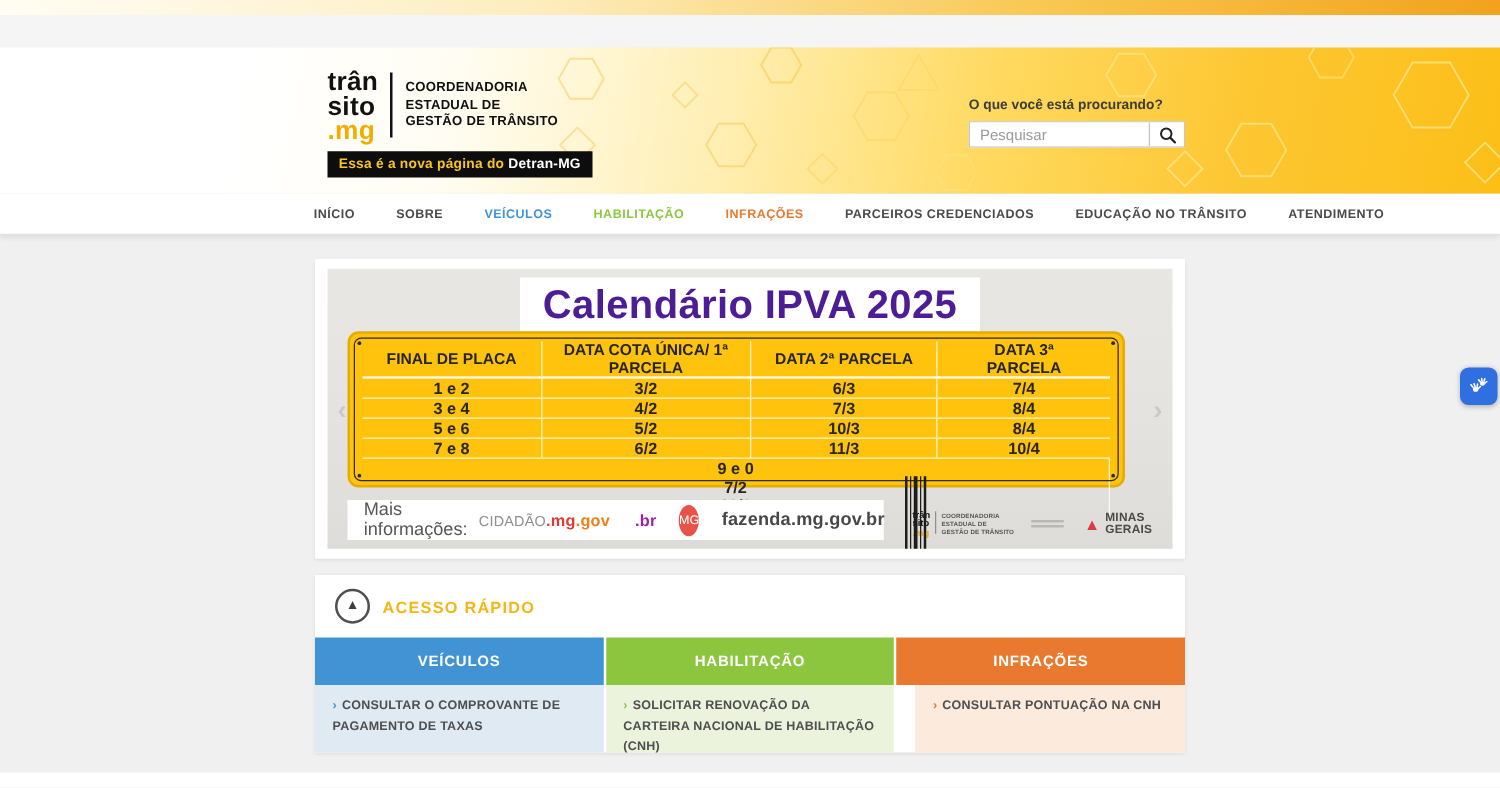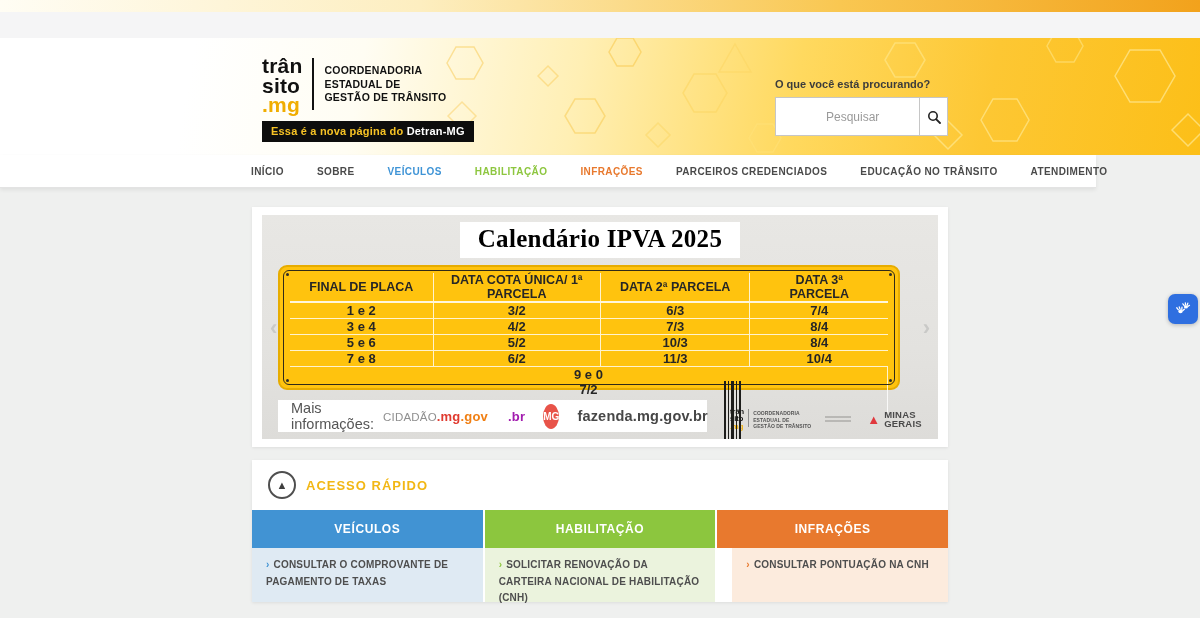--- a/index.html
+++ b/index.html
@@ -20,46 +20,46 @@
   .logo-words { font-weight:bold; font-size:21px; line-height:0.93; color:#111; letter-spacing:0.2px; }
   .logo-mg { color:#f0ad00; }
   .logo-divider { width:2px; height:52px; background:#111; margin:2px 10px 0 10px; }
   .logo-org { font-weight:bold; font-size:10.5px; line-height:1.3; color:#111; padding-top:8px; letter-spacing:0.2px; }
   .logo-badge { position:absolute; left:262px; top:83px; background:#0d0d0d; color:#f7c325;
     font-size:11px; font-weight:bold; padding:4px 9px 5px 9px; letter-spacing:0.2px; }
   .logo-badge .badge-rest { color:#ffffff; }
 
   .search-block { position:absolute; left:775px; top:40px; width:175px; }
   .search-label { font-size:11px; font-weight:bold; color:#3c3c3c; margin-bottom:7px; }
-  .search-row { display:flex; width:173px; height:39px; background:#fff; border:1px solid #c6c6c6;padding-left:42px; }
+  .search-row { display:flex; width:173px; height:21px; background:#fff; border:1px solid #c6c6c6; }
   .search-input { flex:1; border:none; outline:none; padding:0 8px; font-size:12px; color:#444;
     font-family:"Liberation Sans",sans-serif; min-width:0; background:#fff; }
   .search-input::placeholder { color:#9a9a9a; }
   .search-btn { width:28px; border:none; border-left:1px solid #c6c6c6; background:#fff;
     display:flex; align-items:center; justify-content:center; cursor:pointer; }
 
   
-  .navbar { position:absolute; left:0; top:155px; width:1096px; height:33px; background:#ffffff;
+  .navbar { position:absolute; left:0; top:155px; width:1200px; height:33px; background:#ffffff;
     border-bottom:1px solid #e3e3e3; box-shadow:0 2px 4px rgba(0,0,0,0.07); z-index:3;
     display:flex; align-items:center; gap:33px; padding-left:251px; }
   .nav-item { font-size:10px; font-weight:bold; letter-spacing:0.4px; color:#4a4a4a; white-space:nowrap; cursor:pointer; }
   .nav-blue { color:#3f94d6; } .nav-green { color:#8dc63f; } .nav-orange { color:#e8792e; }
 
   
   .carousel-card { position:absolute; left:252px; top:207px; width:696px; height:240px; background:#ffffff;
     box-shadow:0 1px 3px rgba(0,0,0,0.08); }
   .banner { position:absolute; left:10px; top:8px; width:676px; height:224px;
     background:linear-gradient(180deg,#e8e7e4 0%,#e3e2df 60%,#dddcd9 100%); overflow:hidden; }
   .carousel-arrow { position:absolute; top:102px; font-size:22px; font-weight:bold; color:#c9c9c7;
     cursor:pointer; z-index:5; line-height:1; }
   .arrow-prev { left:8px; } .arrow-next { right:8px; }
 
   .banner-title-wrap { position:absolute; top:7px; left:0; width:676px; text-align:center; }
   .banner-title { display:inline-block; background:#ffffff; padding:3px 18px 5px 18px;
-    font-size:25px; font-weight:bold; color:#000000; letter-spacing:0.3px;font-family:Liberation Serif, serif; }
+    font-size:32px; font-weight:bold; color:#4c1d95; letter-spacing:0.3px; }
 
   .ipva-table { position:absolute; left:16px; top:50px; width:622px; height:125px;
     background:#ffc30e; border:2px solid #e7ac00; border-radius:9px; }
   .ipva-outline { position:absolute; inset:3px; border:1.5px solid rgba(25,25,25,0.9); border-radius:6px; pointer-events:none; }
   .screw { position:absolute; width:3px; height:3px; border-radius:50%; background:#2a2a2a; }
   .screw.tl{left:6px;top:6px;} .screw.tr{right:6px;top:6px;} .screw.bl{left:6px;bottom:6px;} .screw.br{right:6px;bottom:6px;}
   .ipva-grid { position:absolute; left:10px; right:10px; top:6px; bottom:6px; display:flex; flex-direction:column; }
   .ipva-head { display:flex; height:33px; border-bottom:2px solid rgba(255,255,255,0.85); }
   .ipva-row { display:flex; flex:1; border-bottom:1px solid rgba(255,255,255,0.8); }
   .ipva-row:last-child { border-bottom:none;flex-direction:column; }
@@ -75,21 +75,21 @@
   .bar.w1{width:1px;} .bar.w2{width:2px;} .bar.w3{width:3px;}
 
   .banner-footer { position:absolute; left:16px; top:185px; width:429px; height:32px; background:#ffffff;
     display:flex; align-items:center; padding-left:13px; gap:9px; z-index:2; }
   .more-info { font-size:14.5px; color:#555555; }
   .cidadao { font-size:13px; font-weight:bold; letter-spacing:0.2px; white-space:nowrap; }
   .cid-prefix { color:#8f8f8f; font-weight:normal; font-size:11.5px; }
   .cid-mg { color:#e03a2f; } .cid-gov { color:#f07f13; } .cid-br { color:#a21caf;margin-left:20px; }
   .v-div { width:1px; height:22px; background:#d8d8d8; }
   .mg-circle { width:25px; height:25px; border-radius:50%; background:#e85349; color:#fff;
-    display:flex; align-items:center; justify-content:center; font-size:10px; font-weight:bold; }
+    display:flex; align-items:center; justify-content:center; font-size:10px; font-weight:normal; }
   .fazenda { font-size:14.5px; font-weight:bold; color:#474747; letter-spacing:0.2px; }
 
   .banner-logos { position:absolute; left:468px; top:189px; width:200px; height:30px;
     display:flex; align-items:center; gap:10px; }
   .mini-logo { display:flex; align-items:flex-start; }
   .mini-words { font-weight:bold; font-size:7.5px; line-height:0.95; color:#111; }
   .mini-mg { color:#f0ad00; }
   .mini-div { width:1px; height:18px; background:#8f8f8f; margin:1px 4px 0 4px; }
   .mini-org { font-weight:bold; font-size:5px; line-height:1.25; color:#555; padding-top:2px; letter-spacing:0.1px; }
   .gov-placeholder { display:flex; flex-direction:column; gap:2px; margin-left:4px; }

